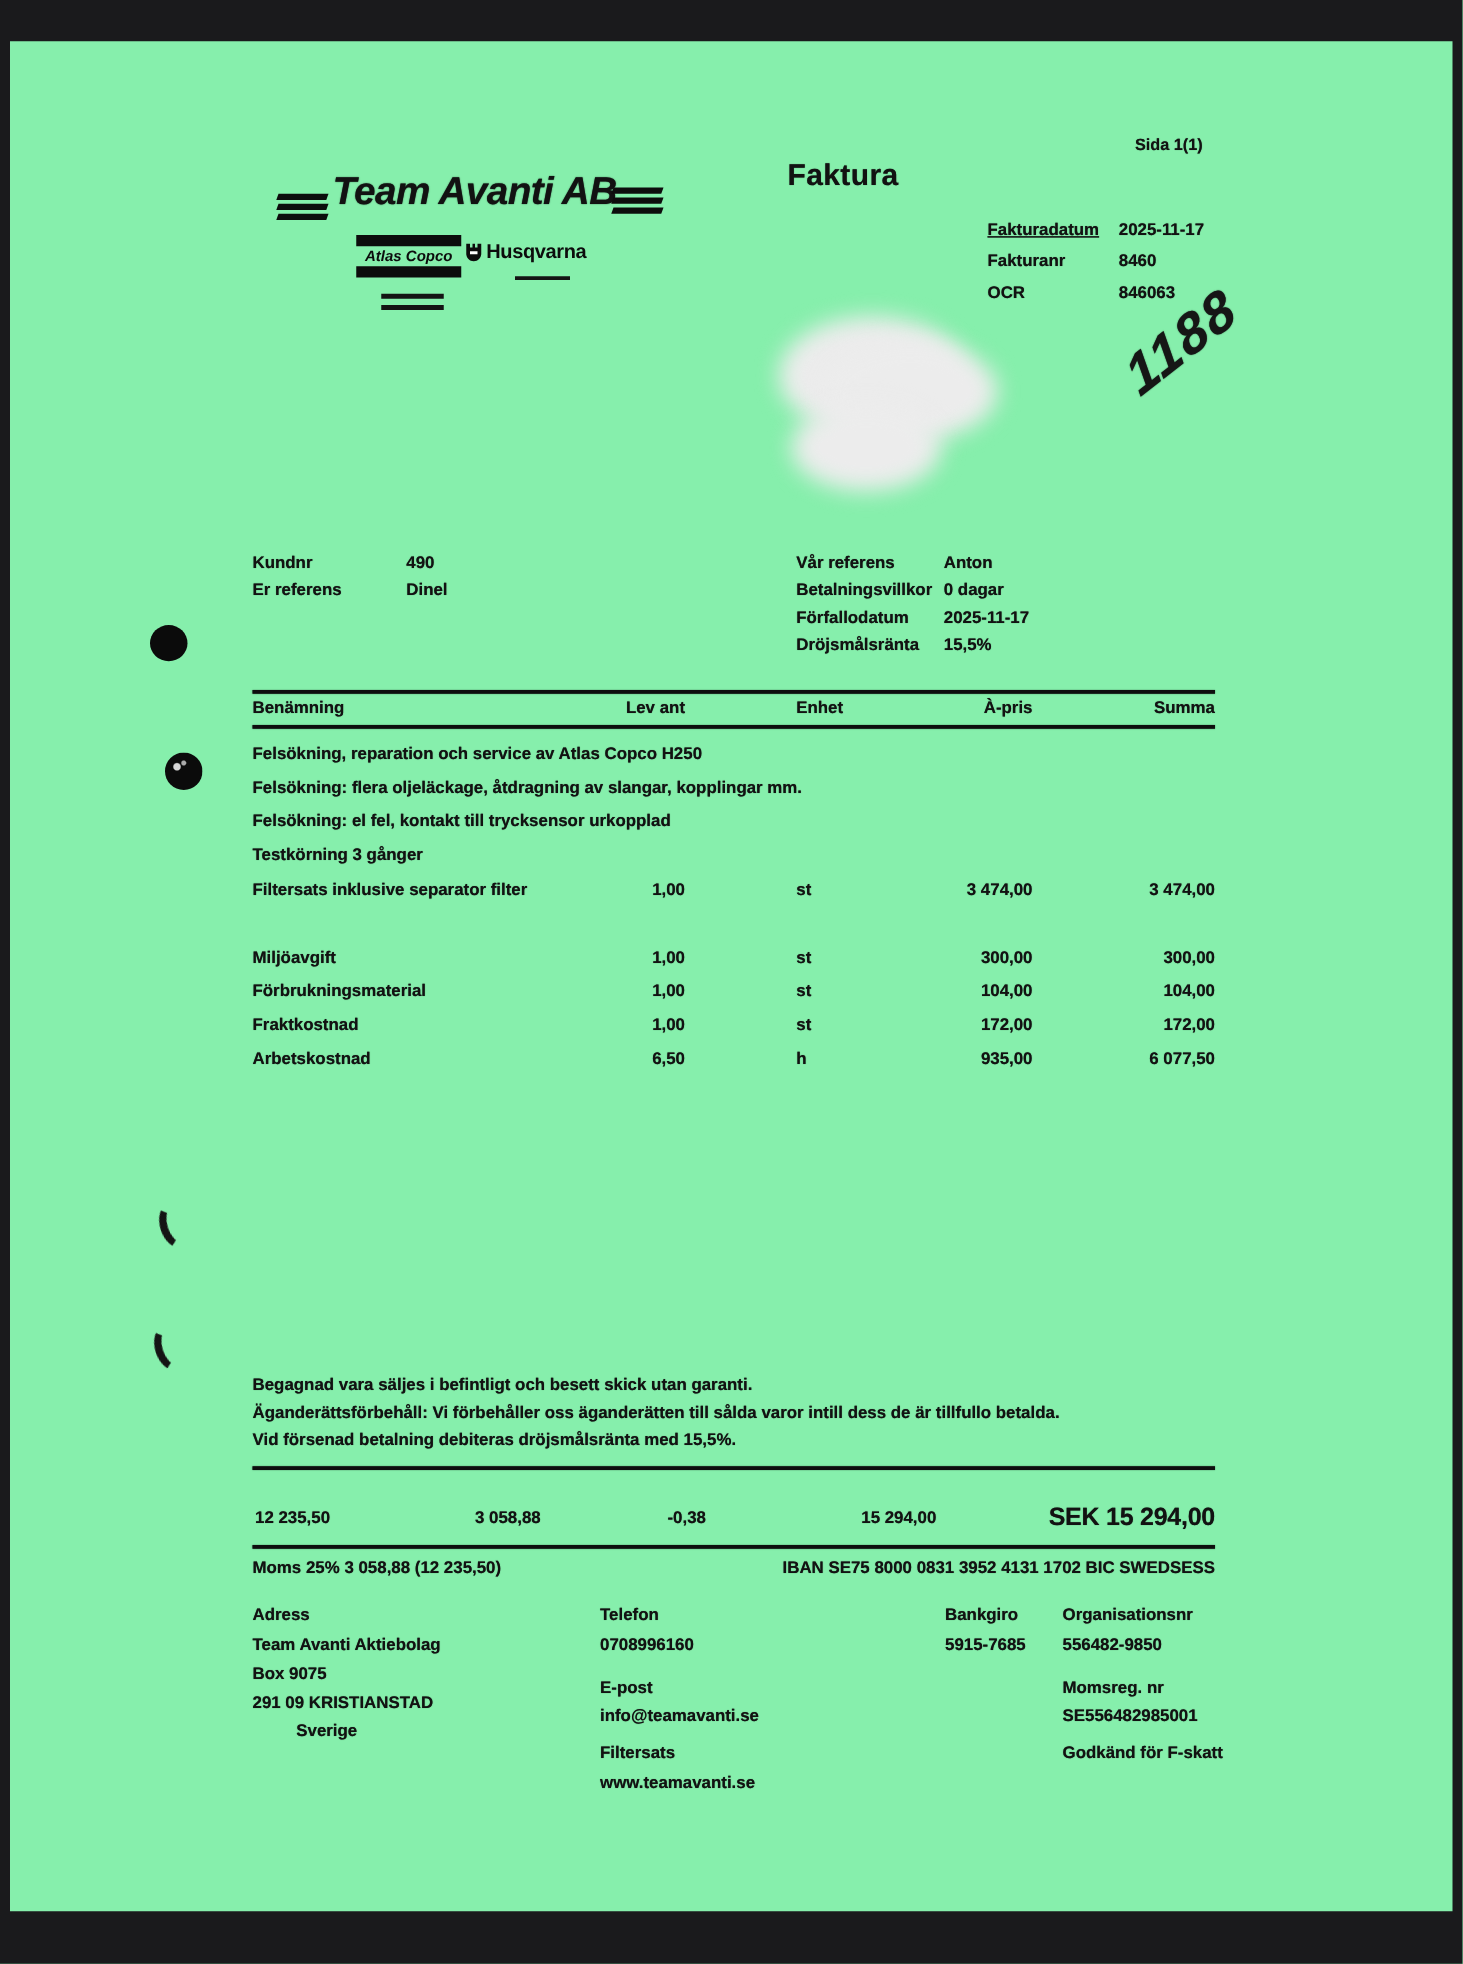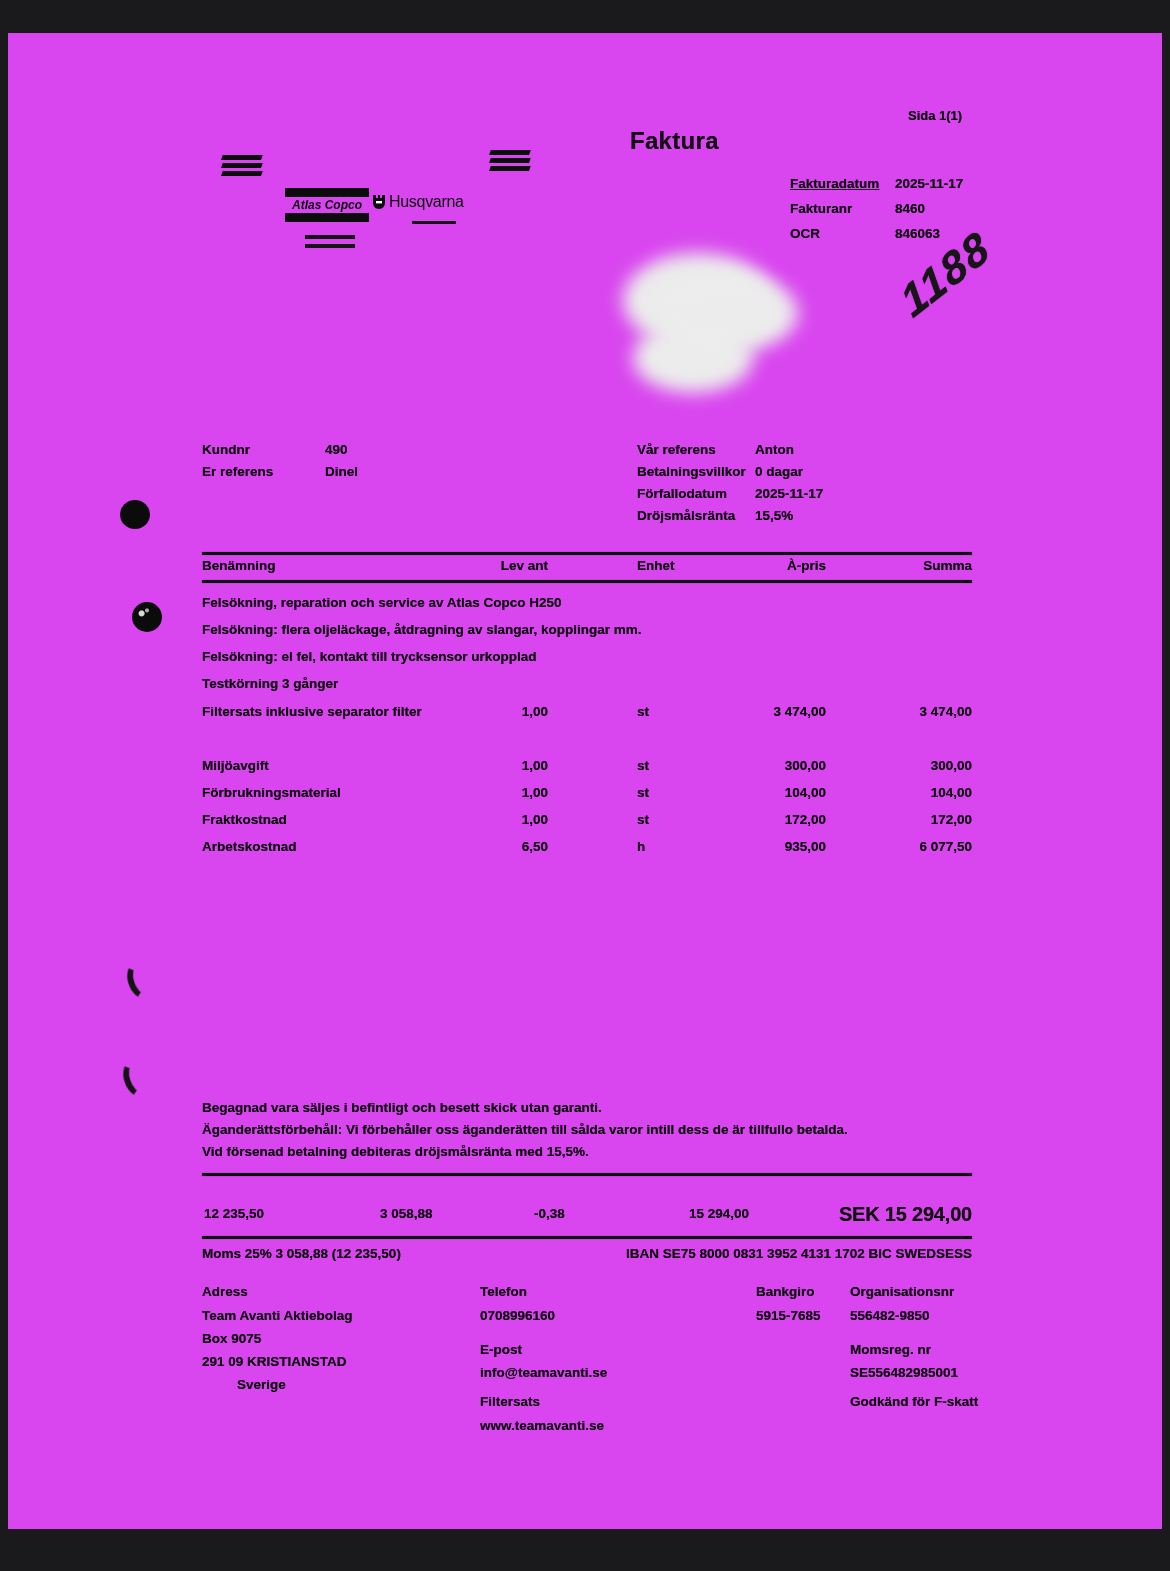--- a/index.html
+++ b/index.html
@@ -4,21 +4,21 @@
 <style>
   html,body{margin:0;padding:0;}
   body{
     width:1170px;height:1571px;position:relative;
     background:#1a1a1c;
     font-family:"Liberation Sans", sans-serif;
     overflow:hidden;
   }
   .page{
     position:absolute;left:8px;top:33px;width:1154px;height:1496px;
-    background:#d946ef;
+    background:#86efac;
   }
   .t{
     position:absolute;white-space:nowrap;color:#121212;
     font-weight:700;font-size:13.5px;line-height:1.1;
     text-shadow:0 0 .6px rgba(15,15,15,.75);
   }
   .band{position:absolute;left:194px;width:770px;height:20px;}
   .band .t{position:absolute;top:0;}
   .hr{position:absolute;left:194px;width:770px;height:3px;background:#0e0e0e;box-shadow:0 0 1px rgba(0,0,0,.7);}
   .right{text-align:right;}
@@ -29,21 +29,21 @@
     font-size:31px;font-style:italic;font-weight:800;letter-spacing:-.5px;
     text-shadow:0 0 1px rgba(0,0,0,.8);
   }
   .tribar{position:absolute;width:40px;}
   .tribar span{display:block;height:4.5px;background:#0d0d0d;margin-bottom:3.5px;transform:skewX(-20deg);}
   .atlas{position:absolute;left:277px;top:155px;width:84px;}
   .atlas .bar{height:9px;background:#0c0c0c;}
   .atlas .atxt{font-size:12px;font-style:italic;font-weight:800;text-align:center;color:#0c0c0c;padding:1px 0;}
   .smudge{position:absolute;background:#141414;filter:blur(.4px);}
   .husq{position:absolute;left:364px;top:160px;display:flex;align-items:center;gap:3px;}
-  .husq .htxt{font-size:16px;font-weight:400;color:#0c0c0c;letter-spacing:-.3px;}
+  .husq .htxt{font-size:16px;font-weight:700;color:#0c0c0c;letter-spacing:-.3px;}
   .handwritten{
     position:absolute;left:886px;top:216px;
     font-size:44px;font-style:italic;font-weight:600;color:#161616;
     transform:rotate(-38deg) skewX(-8deg);transform-origin:center;
     letter-spacing:2px;text-shadow:0 0 1px rgba(0,0,0,.8);
   }
   .blob{position:absolute;background:#ececec;border-radius:50%;filter:blur(9px);}
   .hole{position:absolute;border-radius:50%;background:#0b0b0b;filter:blur(.4px);}
   .hole.speckled{
     background:
@@ -73,20 +73,21 @@
   <div class="blob" style="left:650px;top:240px;width:140px;height:80px;"></div>
   <div class="blob" style="left:625px;top:290px;width:120px;height:70px;"></div>
 
   <div class="t sida" style="left:900px;top:76px;">Sida 1(1)</div>
 
   <span class="tribar" style="left:214px;top:122px;">
       <span></span>
       <span></span>
       <span></span>
     </span>
+  <div class="t logo-text" style="left:258px;top:103px;">Team Avanti AB</div>
   <span class="tribar" style="left:482px;top:117px;">
       <span></span>
       <span></span>
       <span></span>
     </span>
 
   <div class="atlas">
     <div class="bar"></div>
     <div class="atxt">Atlas Copco</div>
     <div class="bar"></div>

